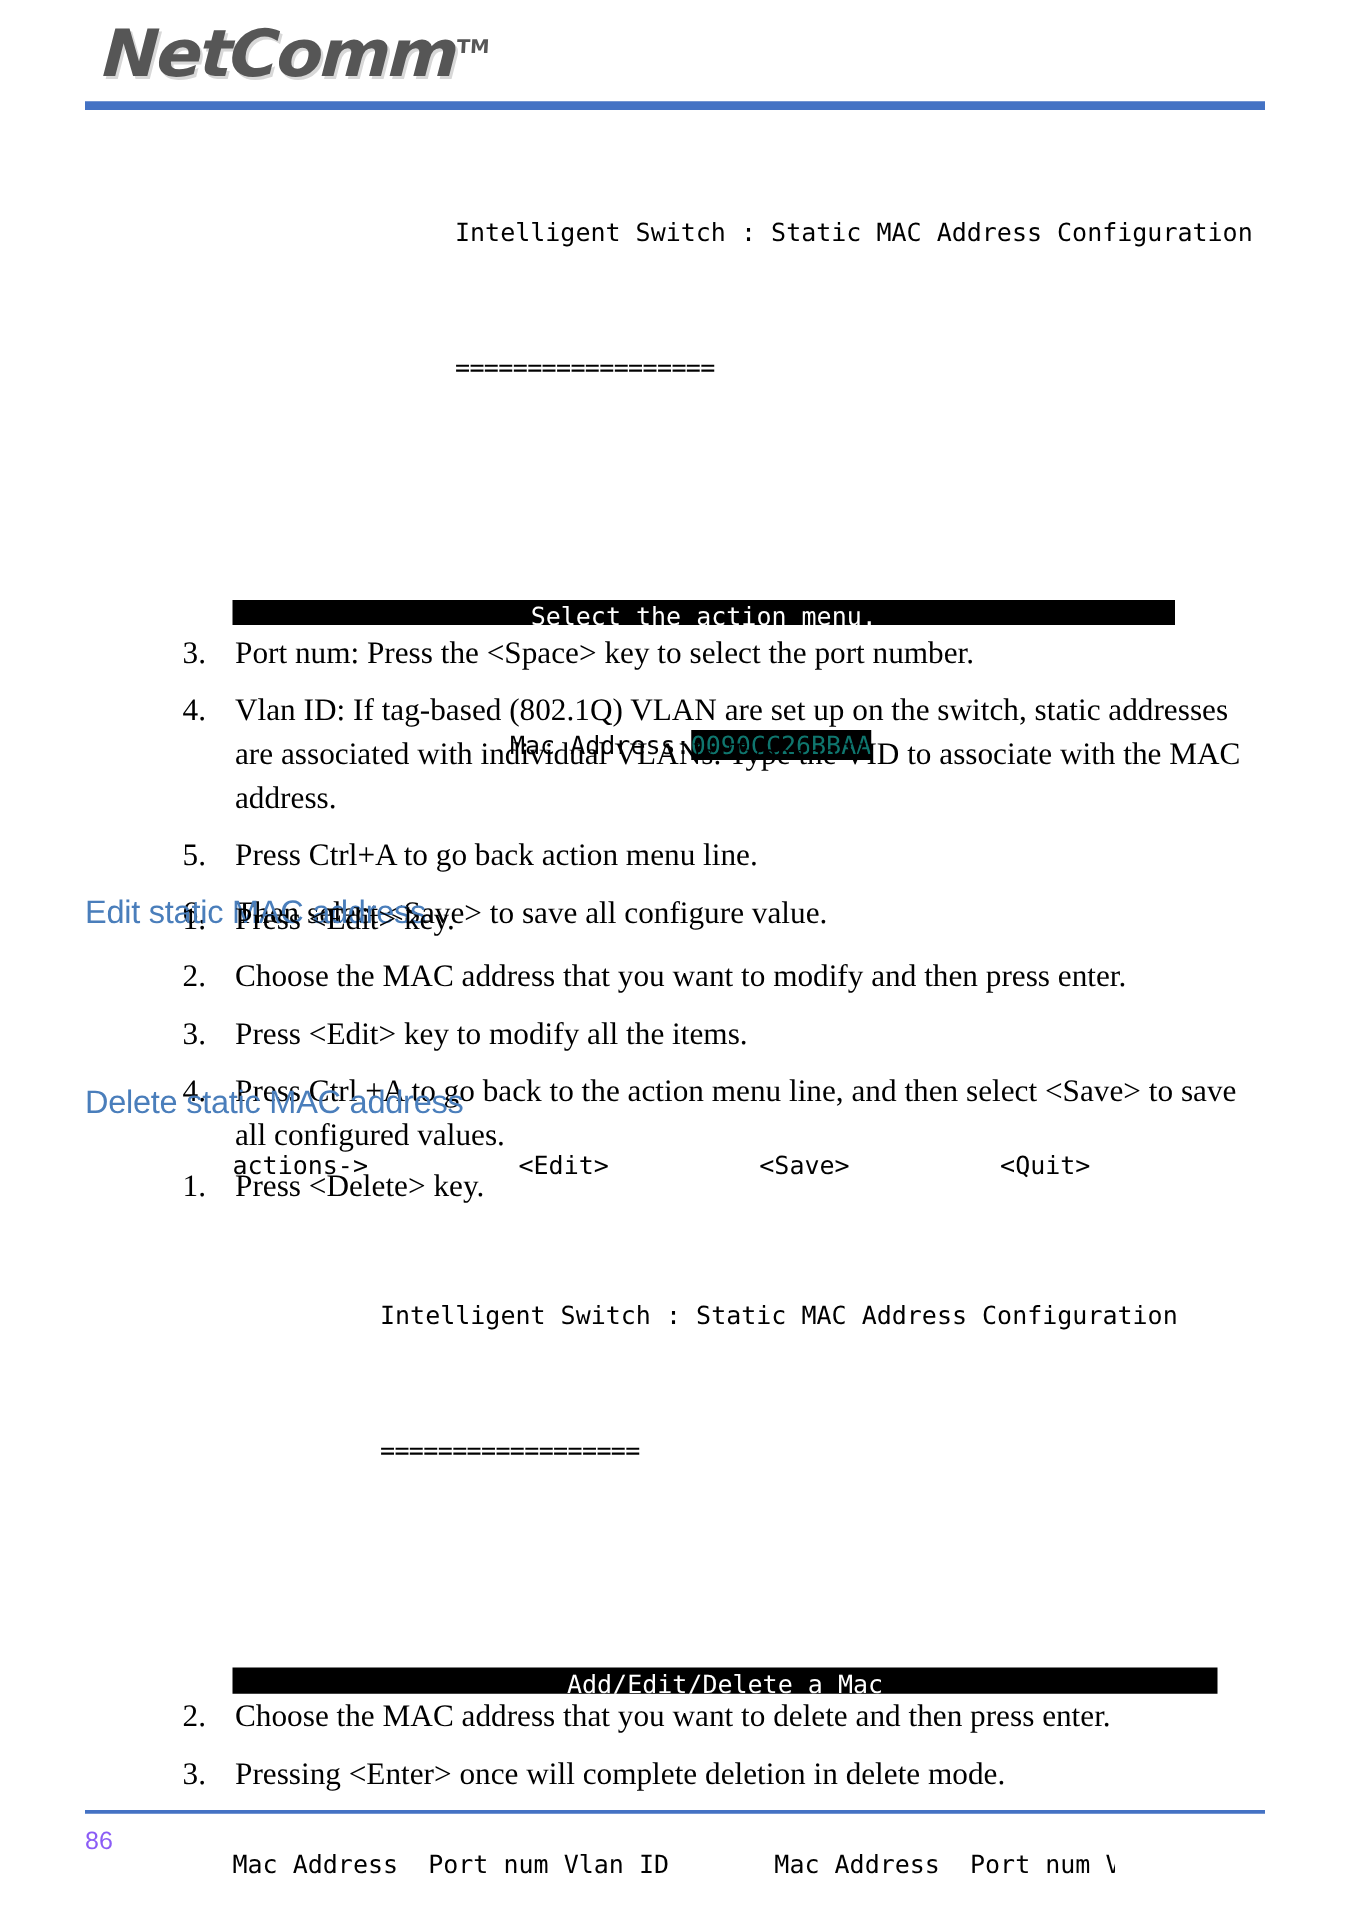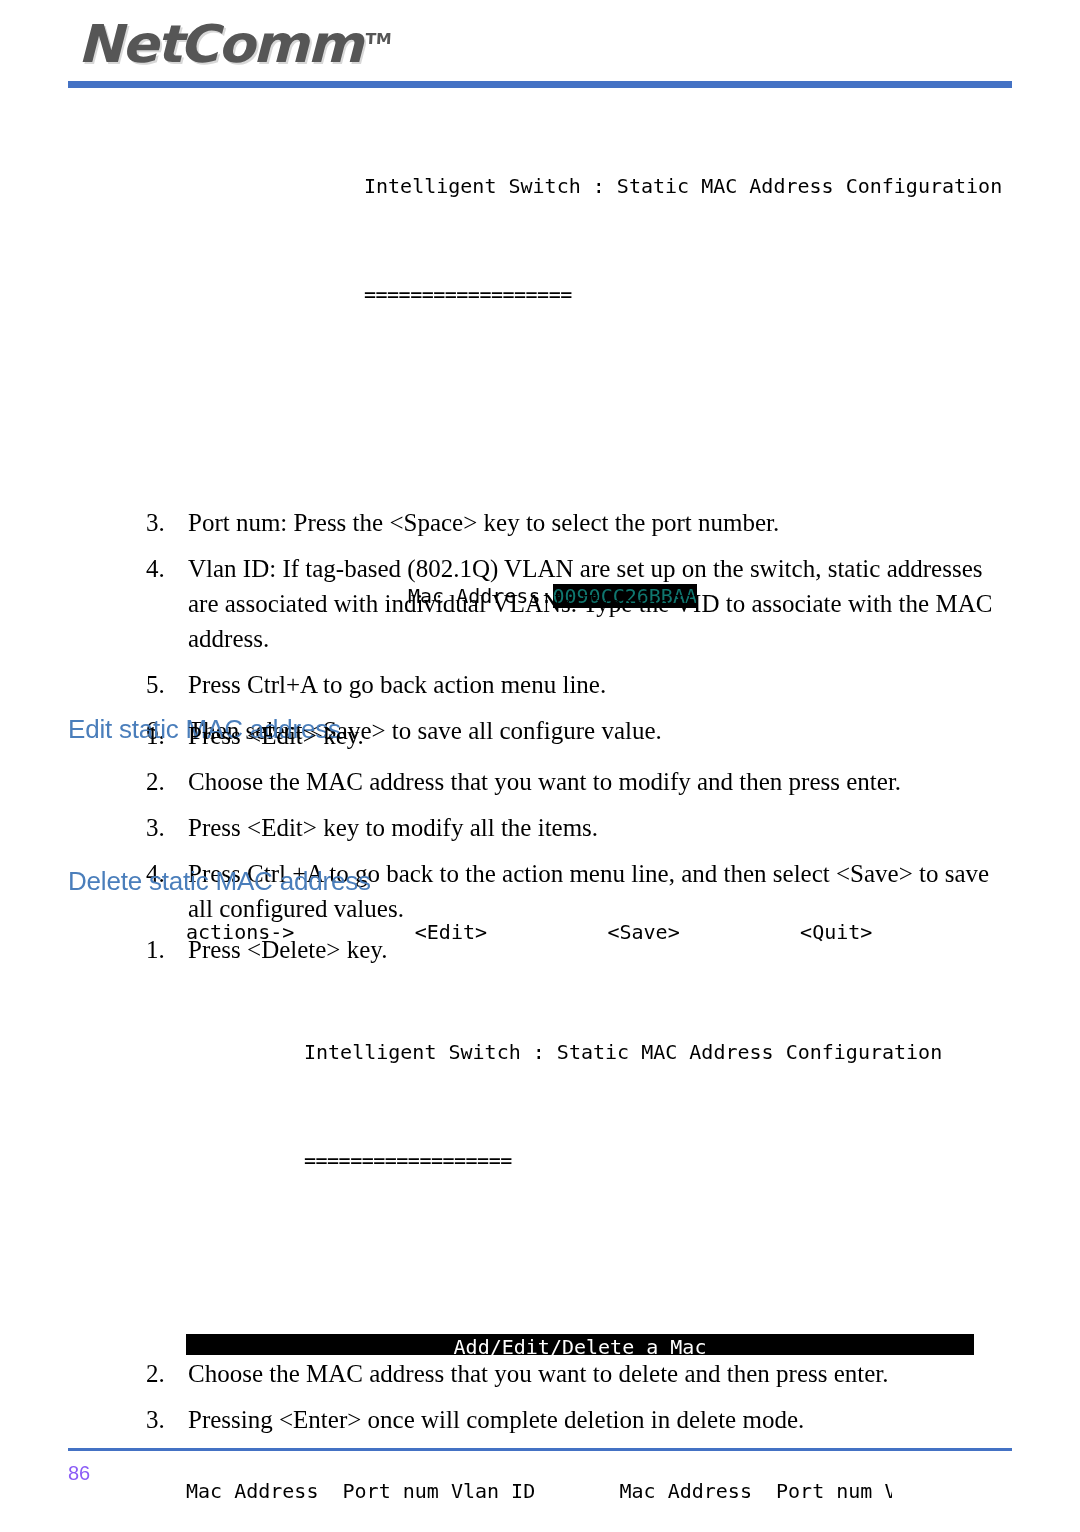--- a/index.html
+++ b/index.html
@@ -197,20 +197,21 @@
     <div class="term-line t-eq term-rule">==================</div>
 
     <div style="height:50px"></div>
 
     <div class="term-line t-field"><span>Mac Address</span><span>:</span><span class="inverse">0090CC26BBAA</span></div>
 
 
 
     <div class="term-line actions-row"><span>actions-&gt;          &lt;Edit&gt;          &lt;Save&gt;          &lt;Quit&gt;</span></div>
   </div>
+  <div class="statusbar" id="statusbar-one">Select the action menu.</div>
 
   <div class="olist" style="top:505px;">
     <div class="oitem">
       <span class="num">3.</span>
       <span class="txt">Port num: Press the  &lt;Space&gt; key to select the port number.</span>
     </div>
     <div class="oitem">
       <span class="num">4.</span>
       <span class="txt">Vlan ID: If tag-based (802.1Q) VLAN are set up on the switch, static addresses are associated with individual VLANs.  Type the VID to associate with the MAC address.</span>
     </div>

